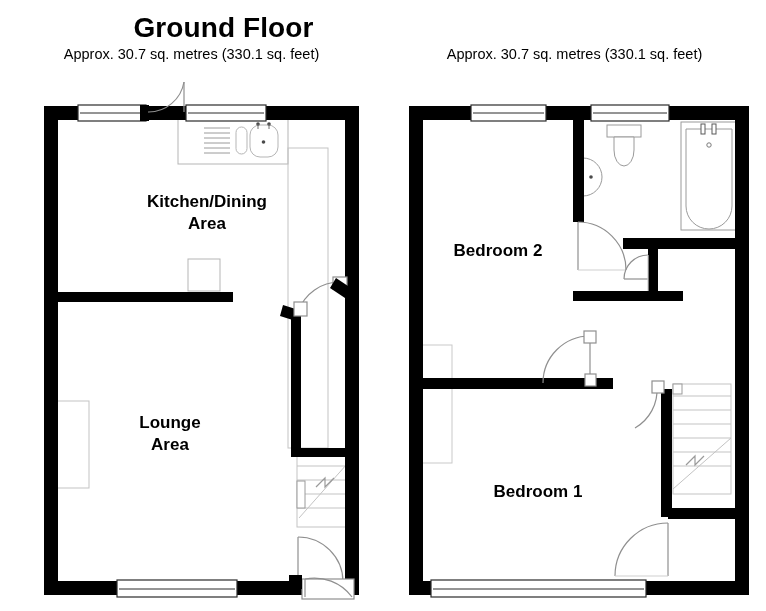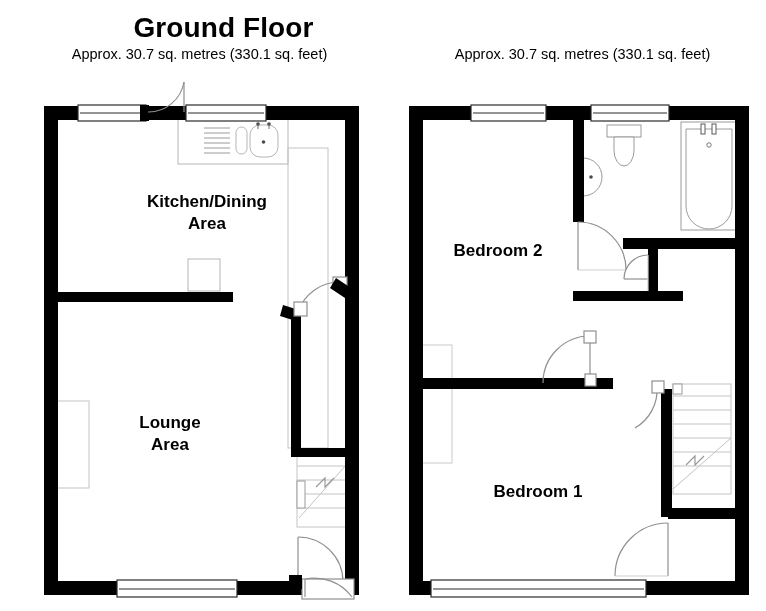--- a/index.html
+++ b/index.html
@@ -34,21 +34,21 @@
     width: 100%;
     text-align: center;
     font-size: 28px;
     font-weight: bold;
     letter-spacing: 0.1px;
     line-height: 27px;
     margin-left: 32px;
   }
   .plan-subtitle {
     position: absolute;
-    left: 8px;
+    left: 0;
     top: 45px;
     width: 100%;
     text-align: center;
     font-size: 14.5px;
     font-weight: normal;
     line-height: 18px;
   }
   .plan-svg {
     position: absolute;
     left: 0;

